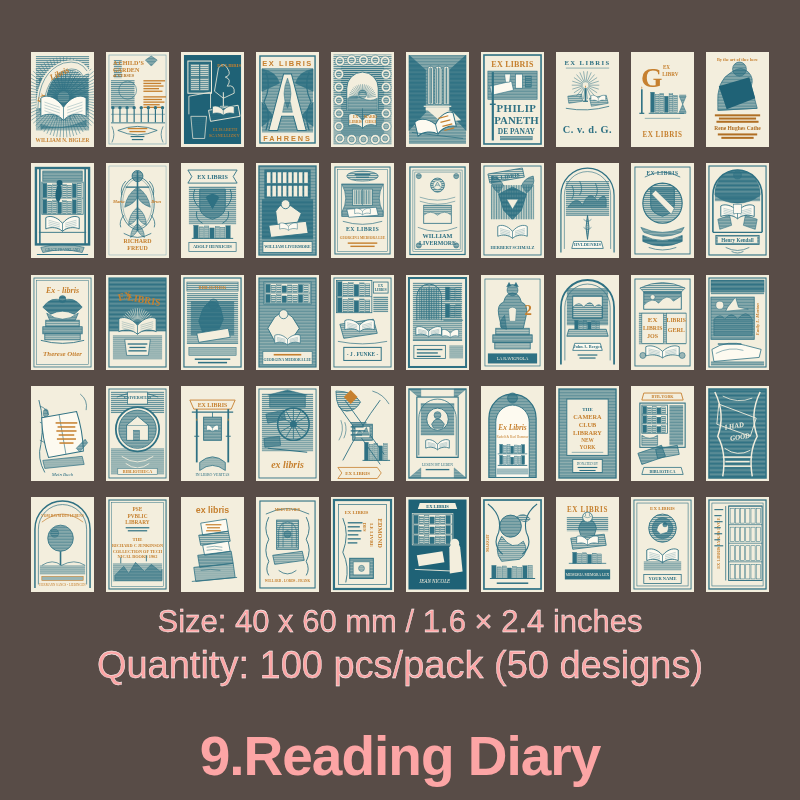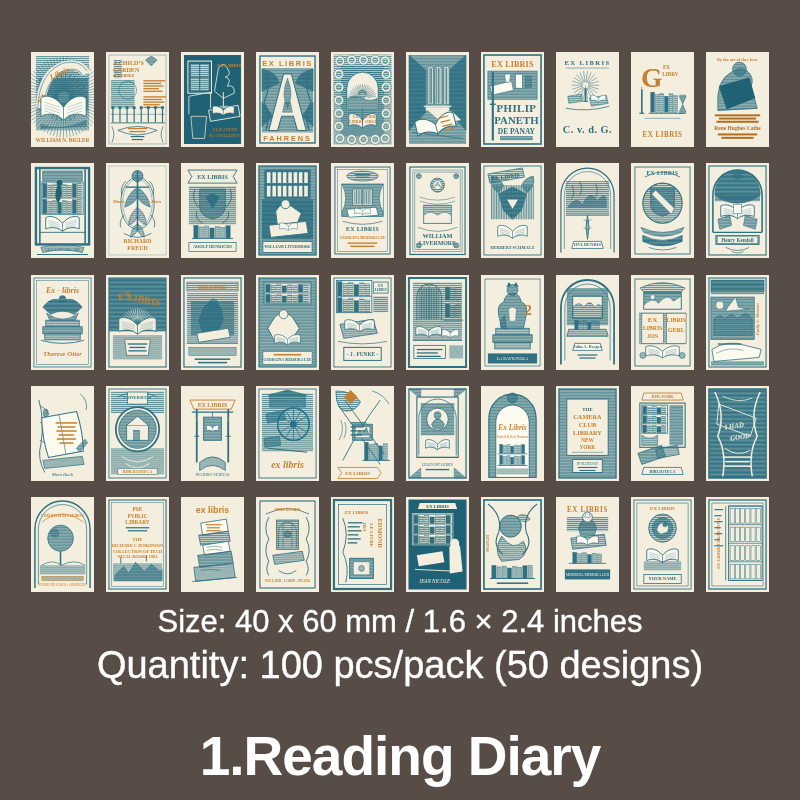--- a/index.html
+++ b/index.html
@@ -1,15 +1,15 @@
 <!DOCTYPE html>
 <html><head><meta charset="utf-8">
 <style>
 html,body{margin:0;padding:0;background:#584c47;width:800px;height:800px;overflow:hidden}
-.txt{position:absolute;width:800px;text-align:center;color:#ffffff;font-family:"Liberation Sans",sans-serif}
+.txt{position:absolute;width:800px;text-align:center;color:#fca5a5;font-family:"Liberation Sans",sans-serif}
 </style></head>
 <body>
 <svg width="0" height="0" style="position:absolute">
 <defs>
 <pattern id="h1" width="2" height="2" patternUnits="userSpaceOnUse">
         <line x1="0" y1="0.6" x2="2" y2="0.6" stroke="#2f7183" stroke-width="0.75"></line>
       </pattern>
 <pattern id="h2" width="1.5" height="1.5" patternUnits="userSpaceOnUse">
         <line x1="0" y1="0.6" x2="1.5" y2="0.6" stroke="#2f7183" stroke-width="0.9"></line>
       </pattern>
@@ -1330,12 +1330,12 @@
     <rect x="8.5" y="12" width="9.0" height="1.1" fill="#2f7183"></rect>
     <rect x="8.5" y="18" width="7.38" height="1.1" fill="#2f7183"></rect>
     <rect x="8.5" y="24" width="8.370000000000001" height="1.1" fill="#2f7183"></rect>
     <rect x="8.5" y="30" width="6.4799999999999995" height="1.1" fill="#2f7183"></rect>
     <rect x="8.5" y="36" width="7.92" height="1.1" fill="#2f7183"></rect>
     <rect x="8.5" y="42" width="5.8500000000000005" height="1.1" fill="#2f7183"></rect>
     <rect x="8.5" y="48" width="9.0" height="1.1" fill="#2f7183"></rect>
   </svg>
 <div class="txt" style="top:604px;font-size:31px;letter-spacing:0px;-webkit-text-stroke:0.35px #ffffff">Size: 40 x 60 mm / 1.6 × 2.4 inches</div>
 <div class="txt" style="top:644px;font-size:38px;letter-spacing:0px;-webkit-text-stroke:0.35px #ffffff">Quantity: 100 pcs/pack (50 designs)</div>
-<div class="txt" style="top:724px;font-size:55px;font-weight:bold;letter-spacing:-1px">1.Reading Diary</div>
+<div class="txt" style="top:724px;font-size:55px;font-weight:bold;letter-spacing:-1px">9.Reading Diary</div>
 </body></html>

